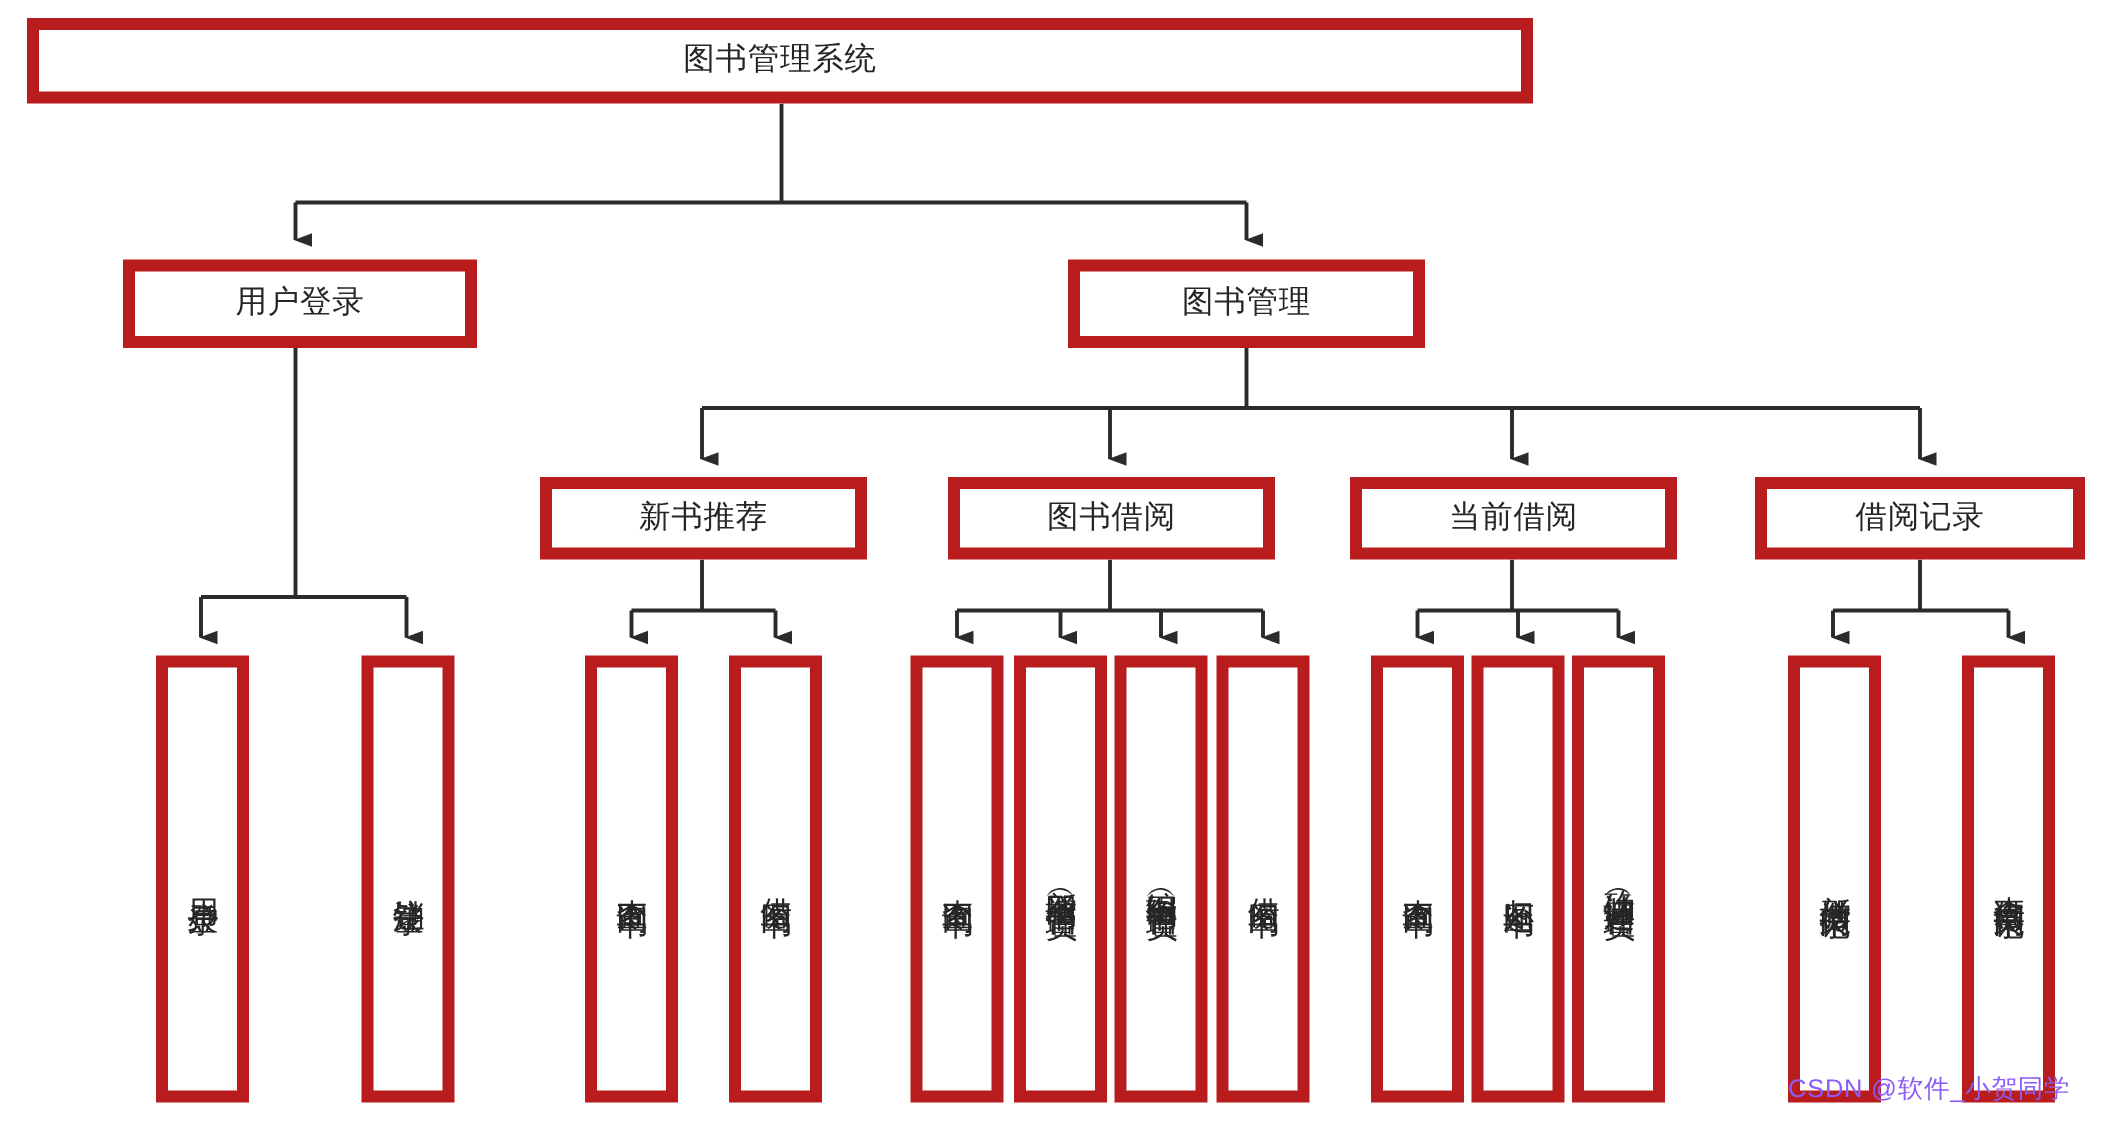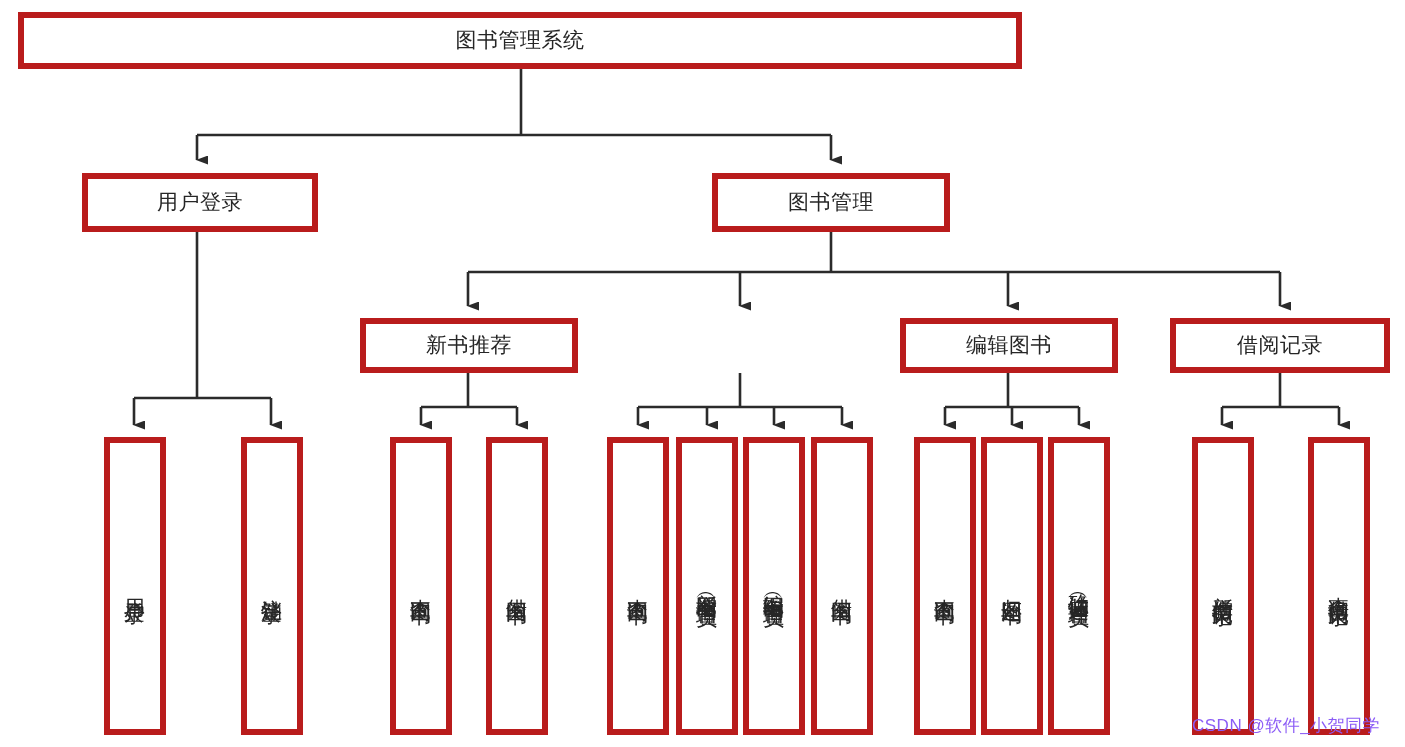--- a/index.html
+++ b/index.html
@@ -23,21 +23,21 @@
     position: absolute;
     left: 0;
     top: 0;
     width: 1405px;
     height: 747px;
   }
   .node-box {
     position: absolute;
     box-sizing: border-box;
     background: #ffffff;
-    border: 6px solid #b91c1c;
+    border: 8px solid #b91c1c;
     display: flex;
     align-items: center;
     justify-content: center;
     overflow: hidden;
   }
   .node-label {
     color: #262626;
     font-size: 21px;
     line-height: 1.25;
     letter-spacing: 0.5px;
@@ -126,23 +126,26 @@
   </div>
 
   <div class="node-box" style="left:712px; top:173px; width:238px; height:59px;align-items:center;">
     <span class="node-label">图书管理</span>
   </div>
 
   <div class="node-box" style="left:360px; top:318px; width:218px; height:55px;">
     <span class="node-label">新书推荐</span>
   </div>
 
+  <div class="node-box" style="left:632px; top:318px; width:218px; height:55px;">
+    <span class="node-label">图书借阅</span>
+  </div>
 
   <div class="node-box" style="left:900px; top:318px; width:218px; height:55px;">
-    <span class="node-label">编辑图书</span>
+    <span class="node-label">当前借阅</span>
   </div>
 
   <div class="node-box" style="left:1170px; top:318px; width:220px; height:55px;">
     <span class="node-label">借阅记录</span>
   </div>
 
   <div class="node-box" style="left:104px; top:437px; width:62px; height:298px;">
     <span class="node-label-vertical">用户登录</span>
   </div>
 

